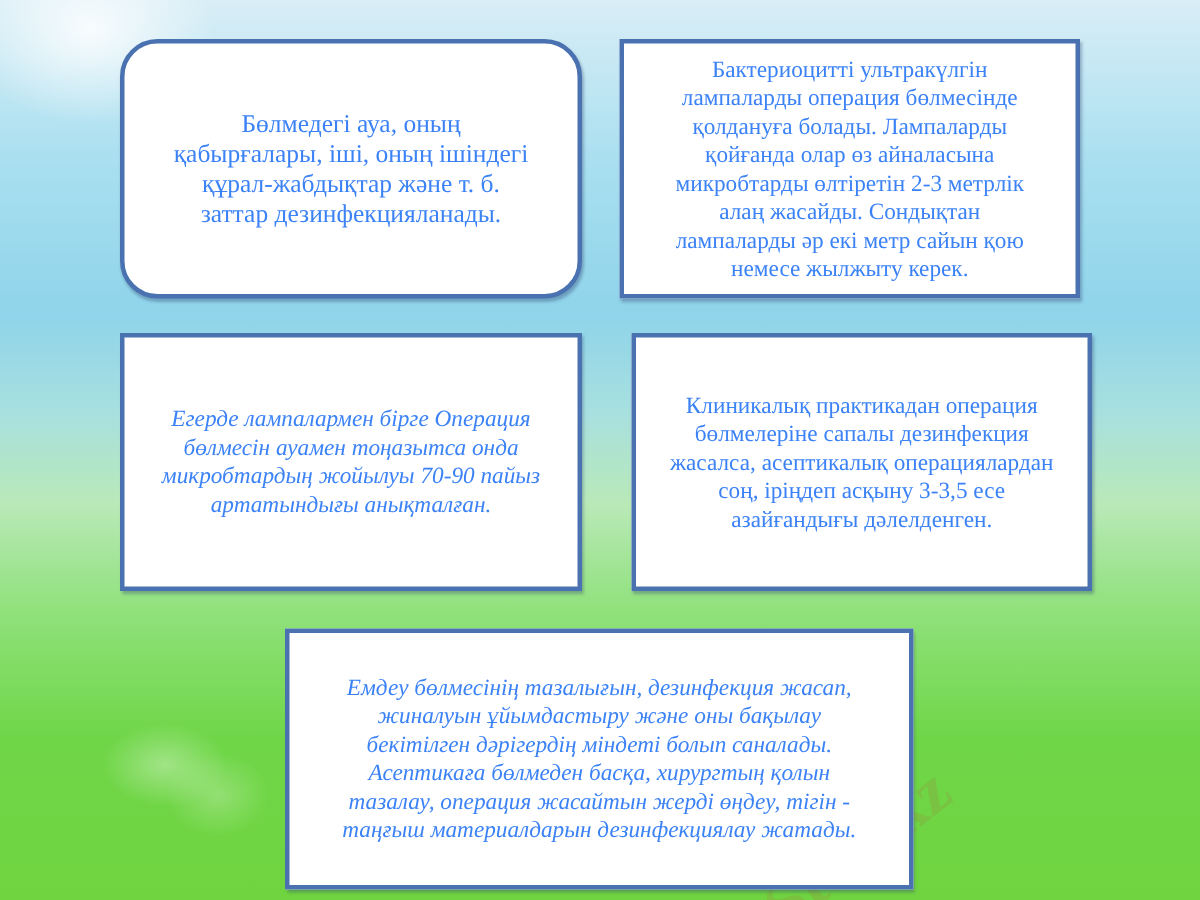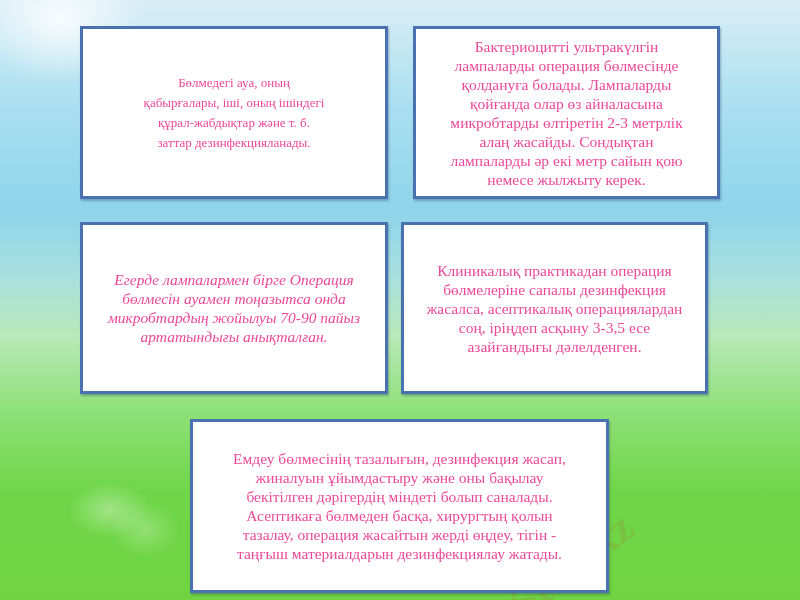--- a/index.html
+++ b/index.html
@@ -13,31 +13,31 @@
       font-family: "Liberation Serif", "DejaVu Serif", serif;
     }
     .box {
       position: absolute;
       background: #ffffff;
       border: 3px solid #4a72b0;
       box-sizing: border-box;
       box-shadow: 1px 2px 2px rgba(40,60,110,0.35);
       display: flex; align-items: center; justify-content: center;
       text-align: center;
-      color: #ec4899;
+      color: #3b82f6;
       font-size: 15.5px;
       line-height: 19px;
       padding: 4px 6px;
     }
     .box p { margin: 0; white-space: pre-line; }
-    #box1 { left: 80px; top: 26px; width: 308px; height: 173px; font-size: 13px; line-height: 20px; }
+    #box1 { left: 80px; top: 26px; width: 308px; height: 173px; font-size: 17px; line-height: 20px; border-radius: 25px; }
     #box2 { left: 413px; top: 26px; width: 307px; height: 173px; }
     #box3 { left: 80px; top: 222px; width: 308px; height: 172px; font-style: italic; }
-    #box4 { left: 401px; top: 222px; width: 307px; height: 172px; }
-    #box5 { left: 190px; top: 419px; width: 419px; height: 174px; }
+    #box4 { left: 421px; top: 222px; width: 307px; height: 172px; }
+    #box5 { left: 190px; top: 419px; width: 419px; height: 174px; font-style: italic; }
     .wm {
       position: absolute; color: rgba(200,60,60,0.12); font-weight: bold;
       font-size: 44px; transform: rotate(-38deg); pointer-events: none;
       font-family: "Liberation Serif", serif; white-space: nowrap;
     }
   </style>
 </head>
 <body>
 
 <div class="wm" style="left:530px; top:110px;">Stud.kz</div>

